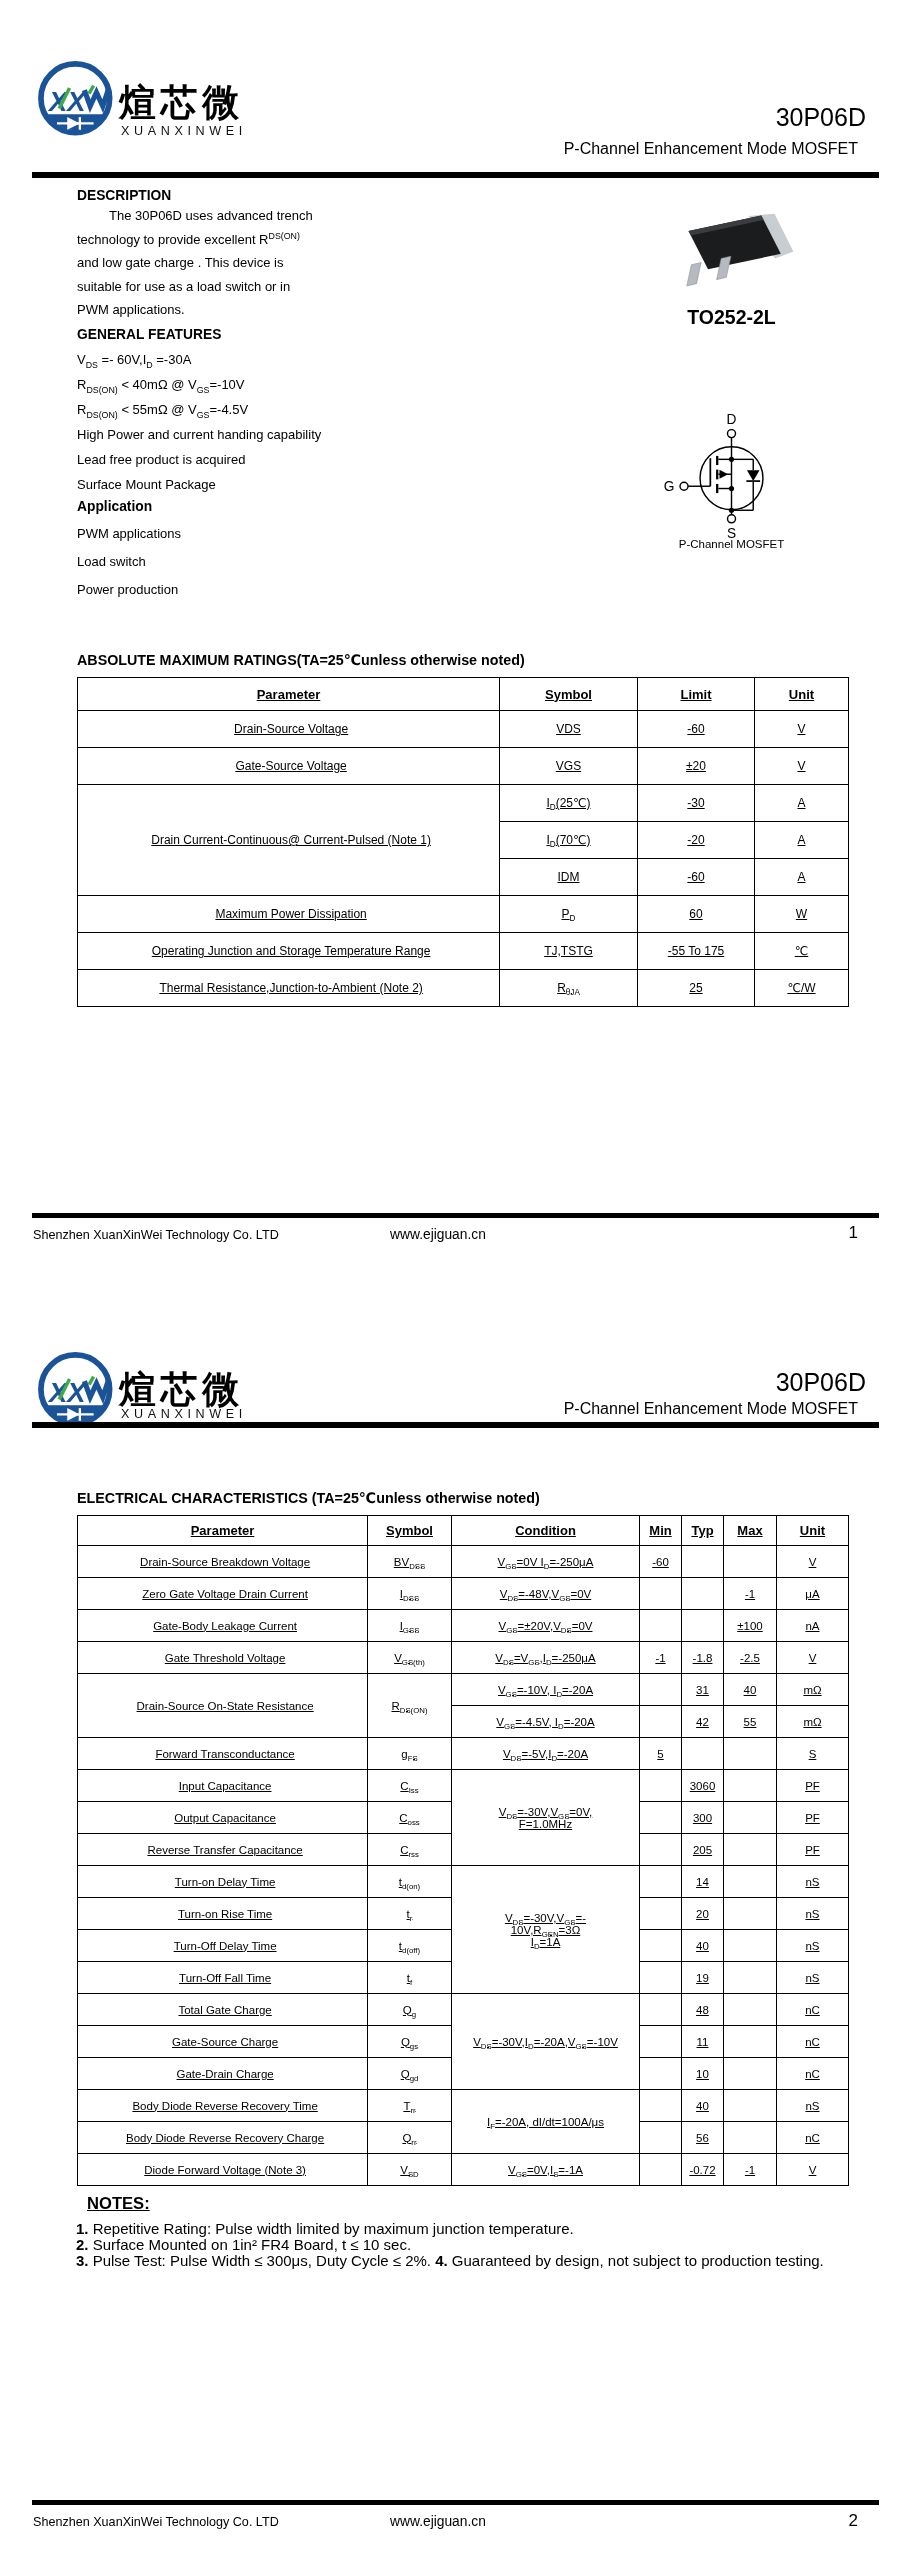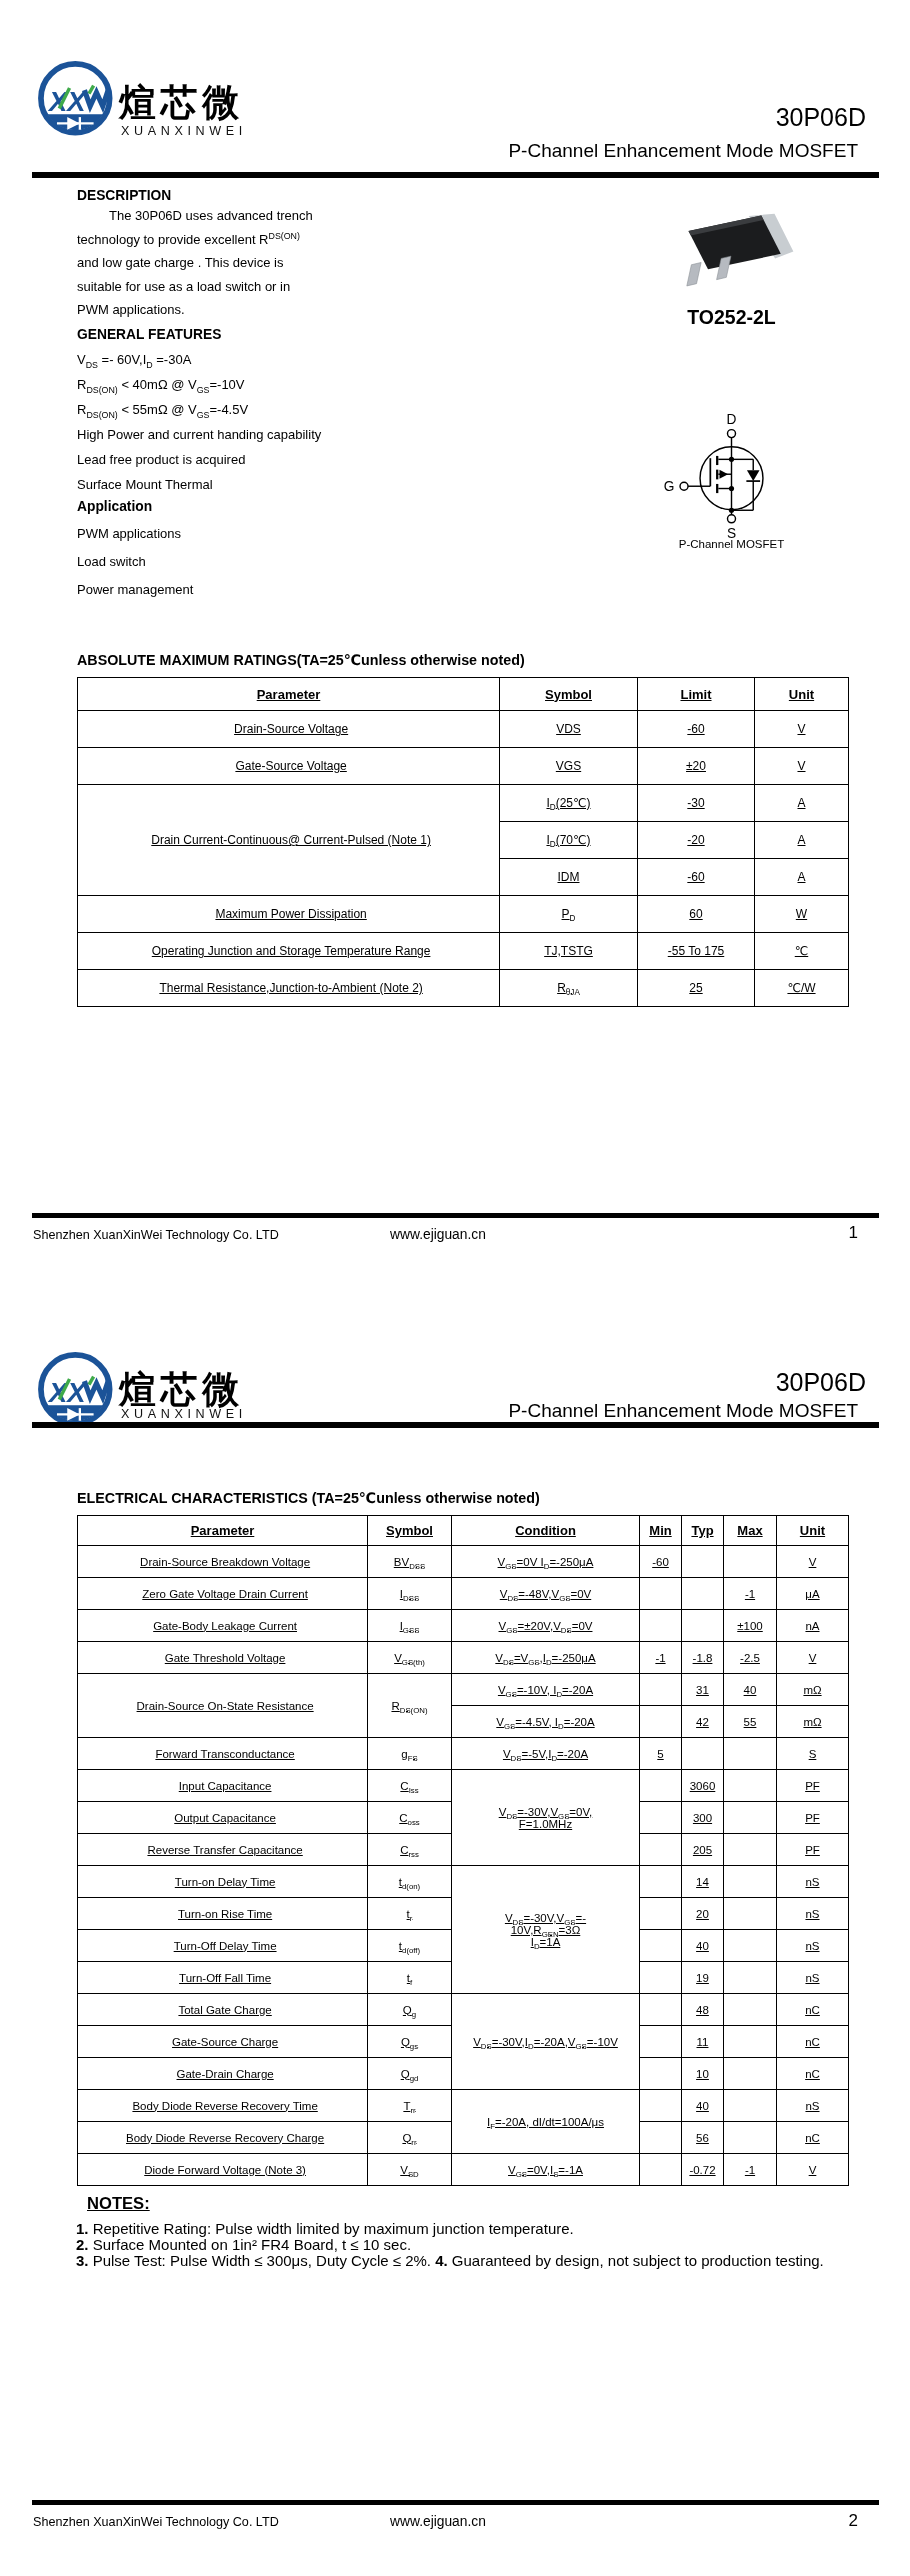--- a/index.html
+++ b/index.html
@@ -6,21 +6,21 @@
   body{
     width:910px;height:2576px;background:#ffffff;color:#000;
     font-family:"Liberation Sans","DejaVu Sans",sans-serif;
     position:relative;overflow:hidden;
   }
   .abs{position:absolute;}
   .rule{background:#000;height:5.7px;left:32px;width:847px;}
   .brand-cn{font-size:37px;font-weight:bold;letter-spacing:4.6px;white-space:nowrap;}
   .brand-en{font-size:12.6px;letter-spacing:4.6px;white-space:nowrap;color:#111;}
   .part-no{font-size:25px;text-align:right;right:44px;white-space:nowrap;}
-  .subtitle{font-size:19px;text-align:right;right:52px;white-space:nowrap;}
+  .subtitle{font-size:16px;text-align:right;right:52px;white-space:nowrap;}
   .sec-title{font-size:13.8px;font-weight:bold;white-space:nowrap;}
   .desc-line{font-size:13px;line-height:23.5px;white-space:nowrap;}
   .desc-line.indent{padding-left:32px;}
   .feat-line{font-size:13px;line-height:25px;white-space:nowrap;}
   .app-line{font-size:13px;line-height:28px;white-space:nowrap;}
   .pkg-name{font-size:19.5px;font-weight:bold;text-align:center;}
   .pkg-caption{font-size:11.5px;text-align:center;}
   table.ds{border-collapse:collapse;table-layout:fixed;text-decoration:underline;}
   table.ds td{border:1.1px solid #000;text-align:center;vertical-align:middle;padding:0 2.3px;font-size:12px;}
   table.ds td.pl{text-align:center;padding-left:7.5px;}
@@ -70,28 +70,28 @@
     <div class="desc-line">PWM applications.</div>
   </div>
 
   <div class="abs sec-title" style="left:77px;top:327px;">GENERAL FEATURES</div>
   <div class="abs" style="left:77px;top:347px;">
     <div class="feat-line">V<sub>DS</sub> =- 60V,I<sub>D</sub> =-30A</div>
     <div class="feat-line">R<sub>DS(ON)</sub> &lt; 40mΩ @ V<sub>GS</sub>=-10V</div>
     <div class="feat-line">R<sub>DS(ON)</sub> &lt; 55mΩ @ V<sub>GS</sub>=-4.5V</div>
     <div class="feat-line">High Power and current handing capability</div>
     <div class="feat-line">Lead free product is acquired</div>
-    <div class="feat-line">Surface Mount Thermal</div>
+    <div class="feat-line">Surface Mount Package</div>
   </div>
 
   <div class="abs sec-title" style="left:77px;top:499px;">Application</div>
   <div class="abs" style="left:77px;top:520px;">
     <div class="app-line">PWM applications</div>
     <div class="app-line">Load switch</div>
-    <div class="app-line">Power management</div>
+    <div class="app-line">Power production</div>
   </div>
 
   <div class="abs" style="left:657px;top:208px;">
     <svg width="149" height="86" viewBox="0 0 260 150">
       <polygon points="160,14 205,10 238,76 206,88" fill="#c8cdd1"></polygon>
       <polygon points="55,40 182,13 216,80 89,107" fill="#1b1c1e"></polygon>
       <polygon points="60,99 77,95 69,132 52,136" fill="#b6bac0" stroke="#8a8f94" stroke-width="1"></polygon>
       <polygon points="112,88 129,84 121,121 104,125" fill="#b6bac0" stroke="#8a8f94" stroke-width="1"></polygon>
       <polygon points="55,40 182,13 186,21 59,48" fill="#3a3c3f"></polygon>
     </svg>

